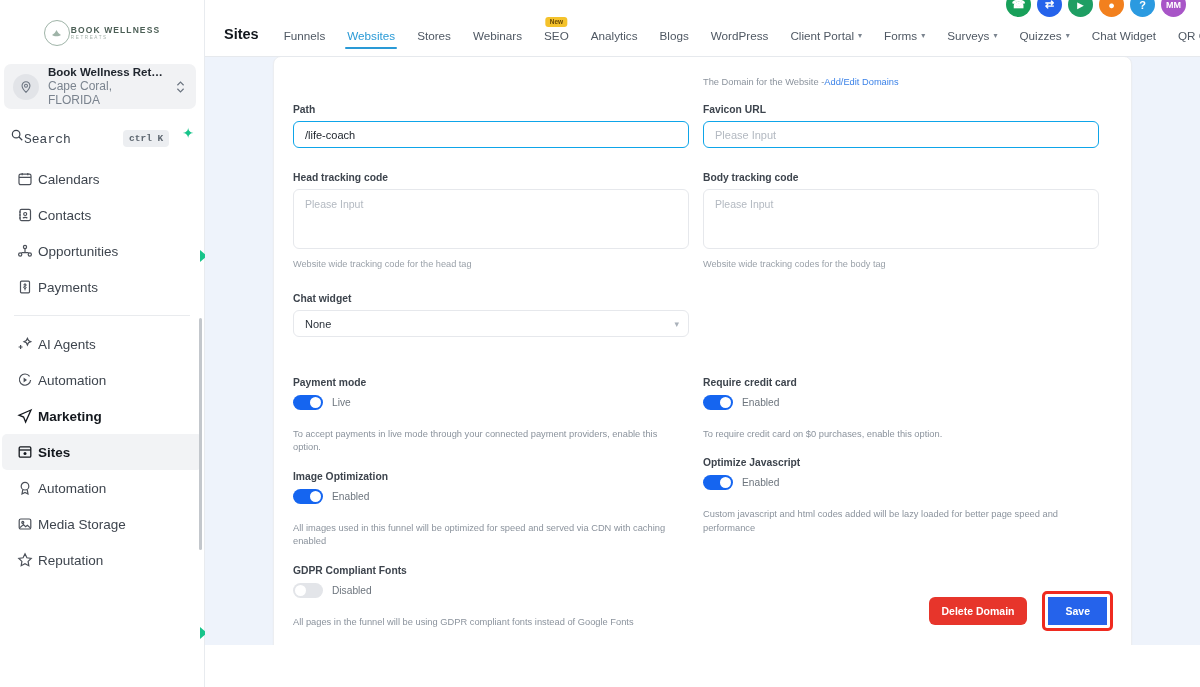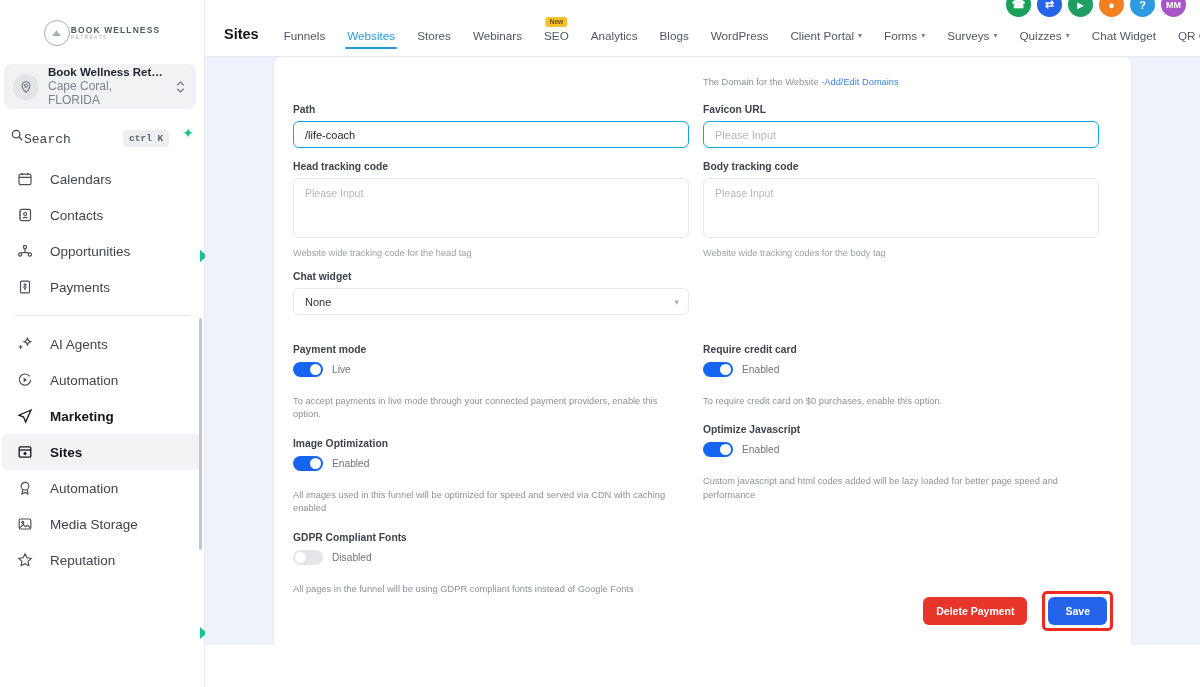--- a/index.html
+++ b/index.html
@@ -63,21 +63,21 @@
   }
   .search-label { font-size: 13px; color: #3c444e; flex: 1; }
   .kbd {
     font-size: 9.5px; color: #5d666f; background: #eceef1;
     border-radius: 4px; padding: 3px 6px; font-weight: 600;
   }
   .spark { color: #17c48a; font-size: 14px; padding-right: 4px; }
 
   .nav { margin-top: 14px; flex: 1; overflow: hidden; }
   .nav-item {
-    display: flex; align-items: center; gap: 16px;
+    display: flex; align-items: center; gap: 4px;
     height: 36px; padding: 0 12px 0 14px; margin: 0 2px;
     color: #3e454e; font-size: 13.5px; border-radius: 5px;
   }
   .nav-item .ic { width: 18px; height: 18px; flex: 0 0 18px; color: #4b5059; display:flex; align-items:center; justify-content:center;}
   .nav-item.active { background: #f2f3f5; font-weight: 700; color: #14181e; }
   .nav-item.bold { font-weight: 700; color: #14181e; }
   .nav-sep { height: 1px; background: #e9ebee; margin: 10px 14px 10px 14px; }
 
   .side-scroll {
     position: absolute; right: 2px; top: 318px; width: 3px; height: 232px;
@@ -146,21 +146,21 @@
   .grid { display: flex; gap: 14px; }
   .col { flex: 1; min-width: 0; }
   .col-left { padding-left: 0; }
 
   .domain-note {
     font-size: 9.3px; color: #8b939d; margin-bottom: 15px; height: 12px;
   }
   .domain-note a { color: #3b82e8; text-decoration: none; }
   .spacer-note { height: 27px; }
 
-  .fld { margin-bottom: 13px; }
+  .fld { margin-bottom: 24px; }
   .lbl { font-size: 10.3px; color: #3d444d; font-weight: 700; margin-bottom: 6px; display: block; }
   .inp {
     width: 100%; height: 27px; border: 1px solid #0ea5e9; border-radius: 6px;
     padding: 0 11px; font-size: 11px; color: #20262e;
     font-family: "Liberation Sans", sans-serif; background: #fff;
   }
   .inp::placeholder { color: #b3b9c1; }
   .ta {
     width: 100%; height: 60px; border: 1px solid #e6e8ec; border-radius: 6px;
     padding: 8px 11px; font-size: 10.5px; color: #20262e; resize: none;
@@ -204,21 +204,21 @@
   .btn-del {
     background: #e7352b; color: #fff; border: none; border-radius: 6px;
     font-size: 10.5px; font-weight: 700; padding: 8px 13px; cursor: pointer;
     font-family: "Liberation Sans", sans-serif;
   }
   .save-wrap {
     border: 3px solid #ef2b20; border-radius: 5px; padding: 3px;
     display: flex;
   }
   .btn-save {
-    background: #2563eb; color: #fff; border: none; border-radius: 6px;
+    background: #2563eb; color: #fff; border: none; border-radius: 0;
     font-size: 10.5px; font-weight: 700; padding: 8px 17px; cursor: pointer;
     font-family: "Liberation Sans", sans-serif;
   }
   .page-fade {
     position: absolute; left: 0; right: 0; bottom: 0; height: 42px; background: #ffffff;
   }
 </style>
 </head>
 <body>
 
@@ -544,21 +544,21 @@
               <div class="tg-row">
                 <span class="sw"></span>
                 <span class="sw-lbl">Enabled</span>
               </div>
               <div class="tg-desc">Custom javascript and html codes added will be lazy loaded for better page speed and performance</div>
             </div>
           </div>
         </div>
 
         <div class="actions">
-          <button class="btn-del">Delete Payment</button>
+          <button class="btn-del">Delete Domain</button>
           <span class="save-wrap">
             <button class="btn-save">Save</button>
           </span>
         </div>
 
       </div>
       <div class="page-fade"></div>
     </div>
 
   </section>

